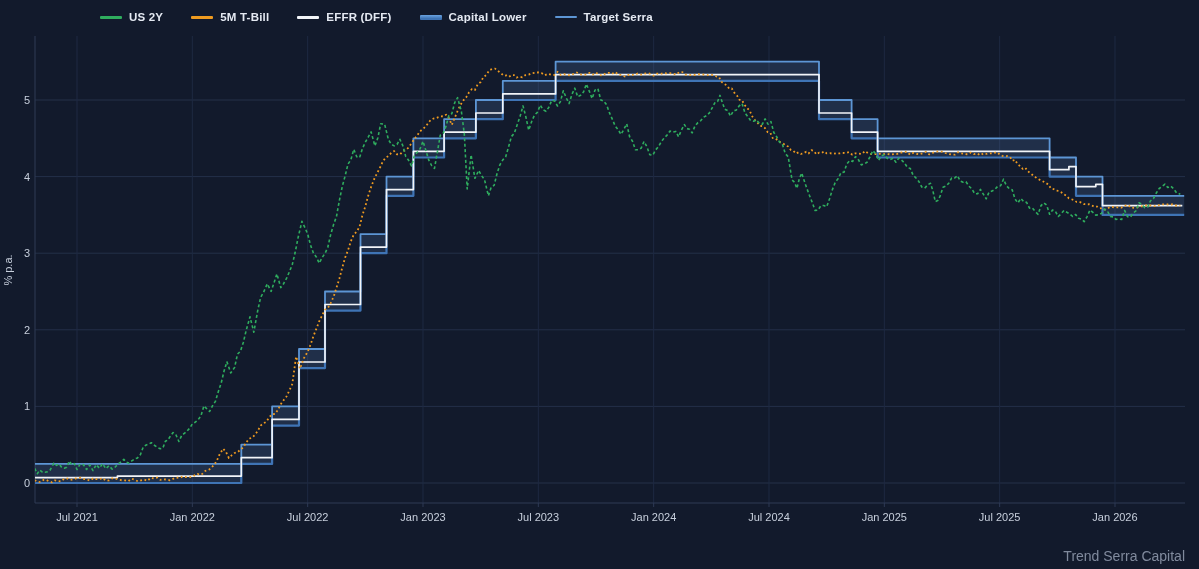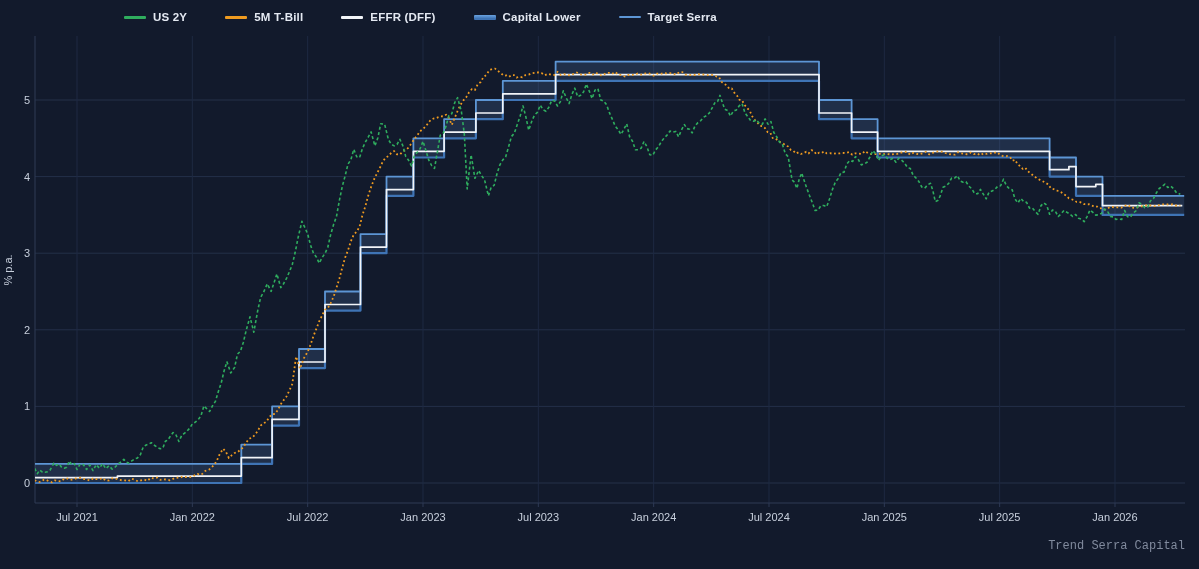--- a/index.html
+++ b/index.html
@@ -1,24 +1,24 @@
 <!DOCTYPE html>
 <html><head>
 <meta charset="utf-8">
 <style>
   html,body{margin:0;padding:0;background:#121a2c;width:1199px;height:569px;overflow:hidden;
     font-family:"Liberation Sans", sans-serif;}
   #app{position:relative;width:1199px;height:569px;background:#121a2c;}
-  #legend{position:absolute;top:11px;left:124px;display:flex;align-items:flex-end;gap:38px;z-index:3;}
+  #legend{position:absolute;top:11px;left:100px;display:flex;align-items:flex-end;gap:28px;z-index:3;}
   .legend-item{display:flex;align-items:center;gap:7px;cursor:pointer;}
   .legend-item .lbl{font-size:11.5px;font-weight:600;color:#e4e9f2;letter-spacing:.2px;}
   .sw{display:inline-block;width:22px;border-radius:1px;}
   #ylab{position:absolute;left:-32px;top:264px;width:80px;text-align:center;
     transform:rotate(-90deg);font-size:11px;color:#c7cfdc;z-index:2;}
-  #wm{position:absolute;right:14px;bottom:16px;font-size:12px;color:#808a9d;z-index:2;font-family:Liberation Mono, monospace;}
+  #wm{position:absolute;right:14px;bottom:5px;font-size:14px;color:#808a9d;z-index:2;}
   svg text{font-family:"Liberation Sans", sans-serif;}
 </style>
 </head>
 <body>
 
 <div id="app">
   <div id="legend">
       <div class="legend-item">
         <span class="sw" style="height: 3px; background: rgb(47, 173, 94);"></span>
         <span class="lbl">US 2Y</span>

